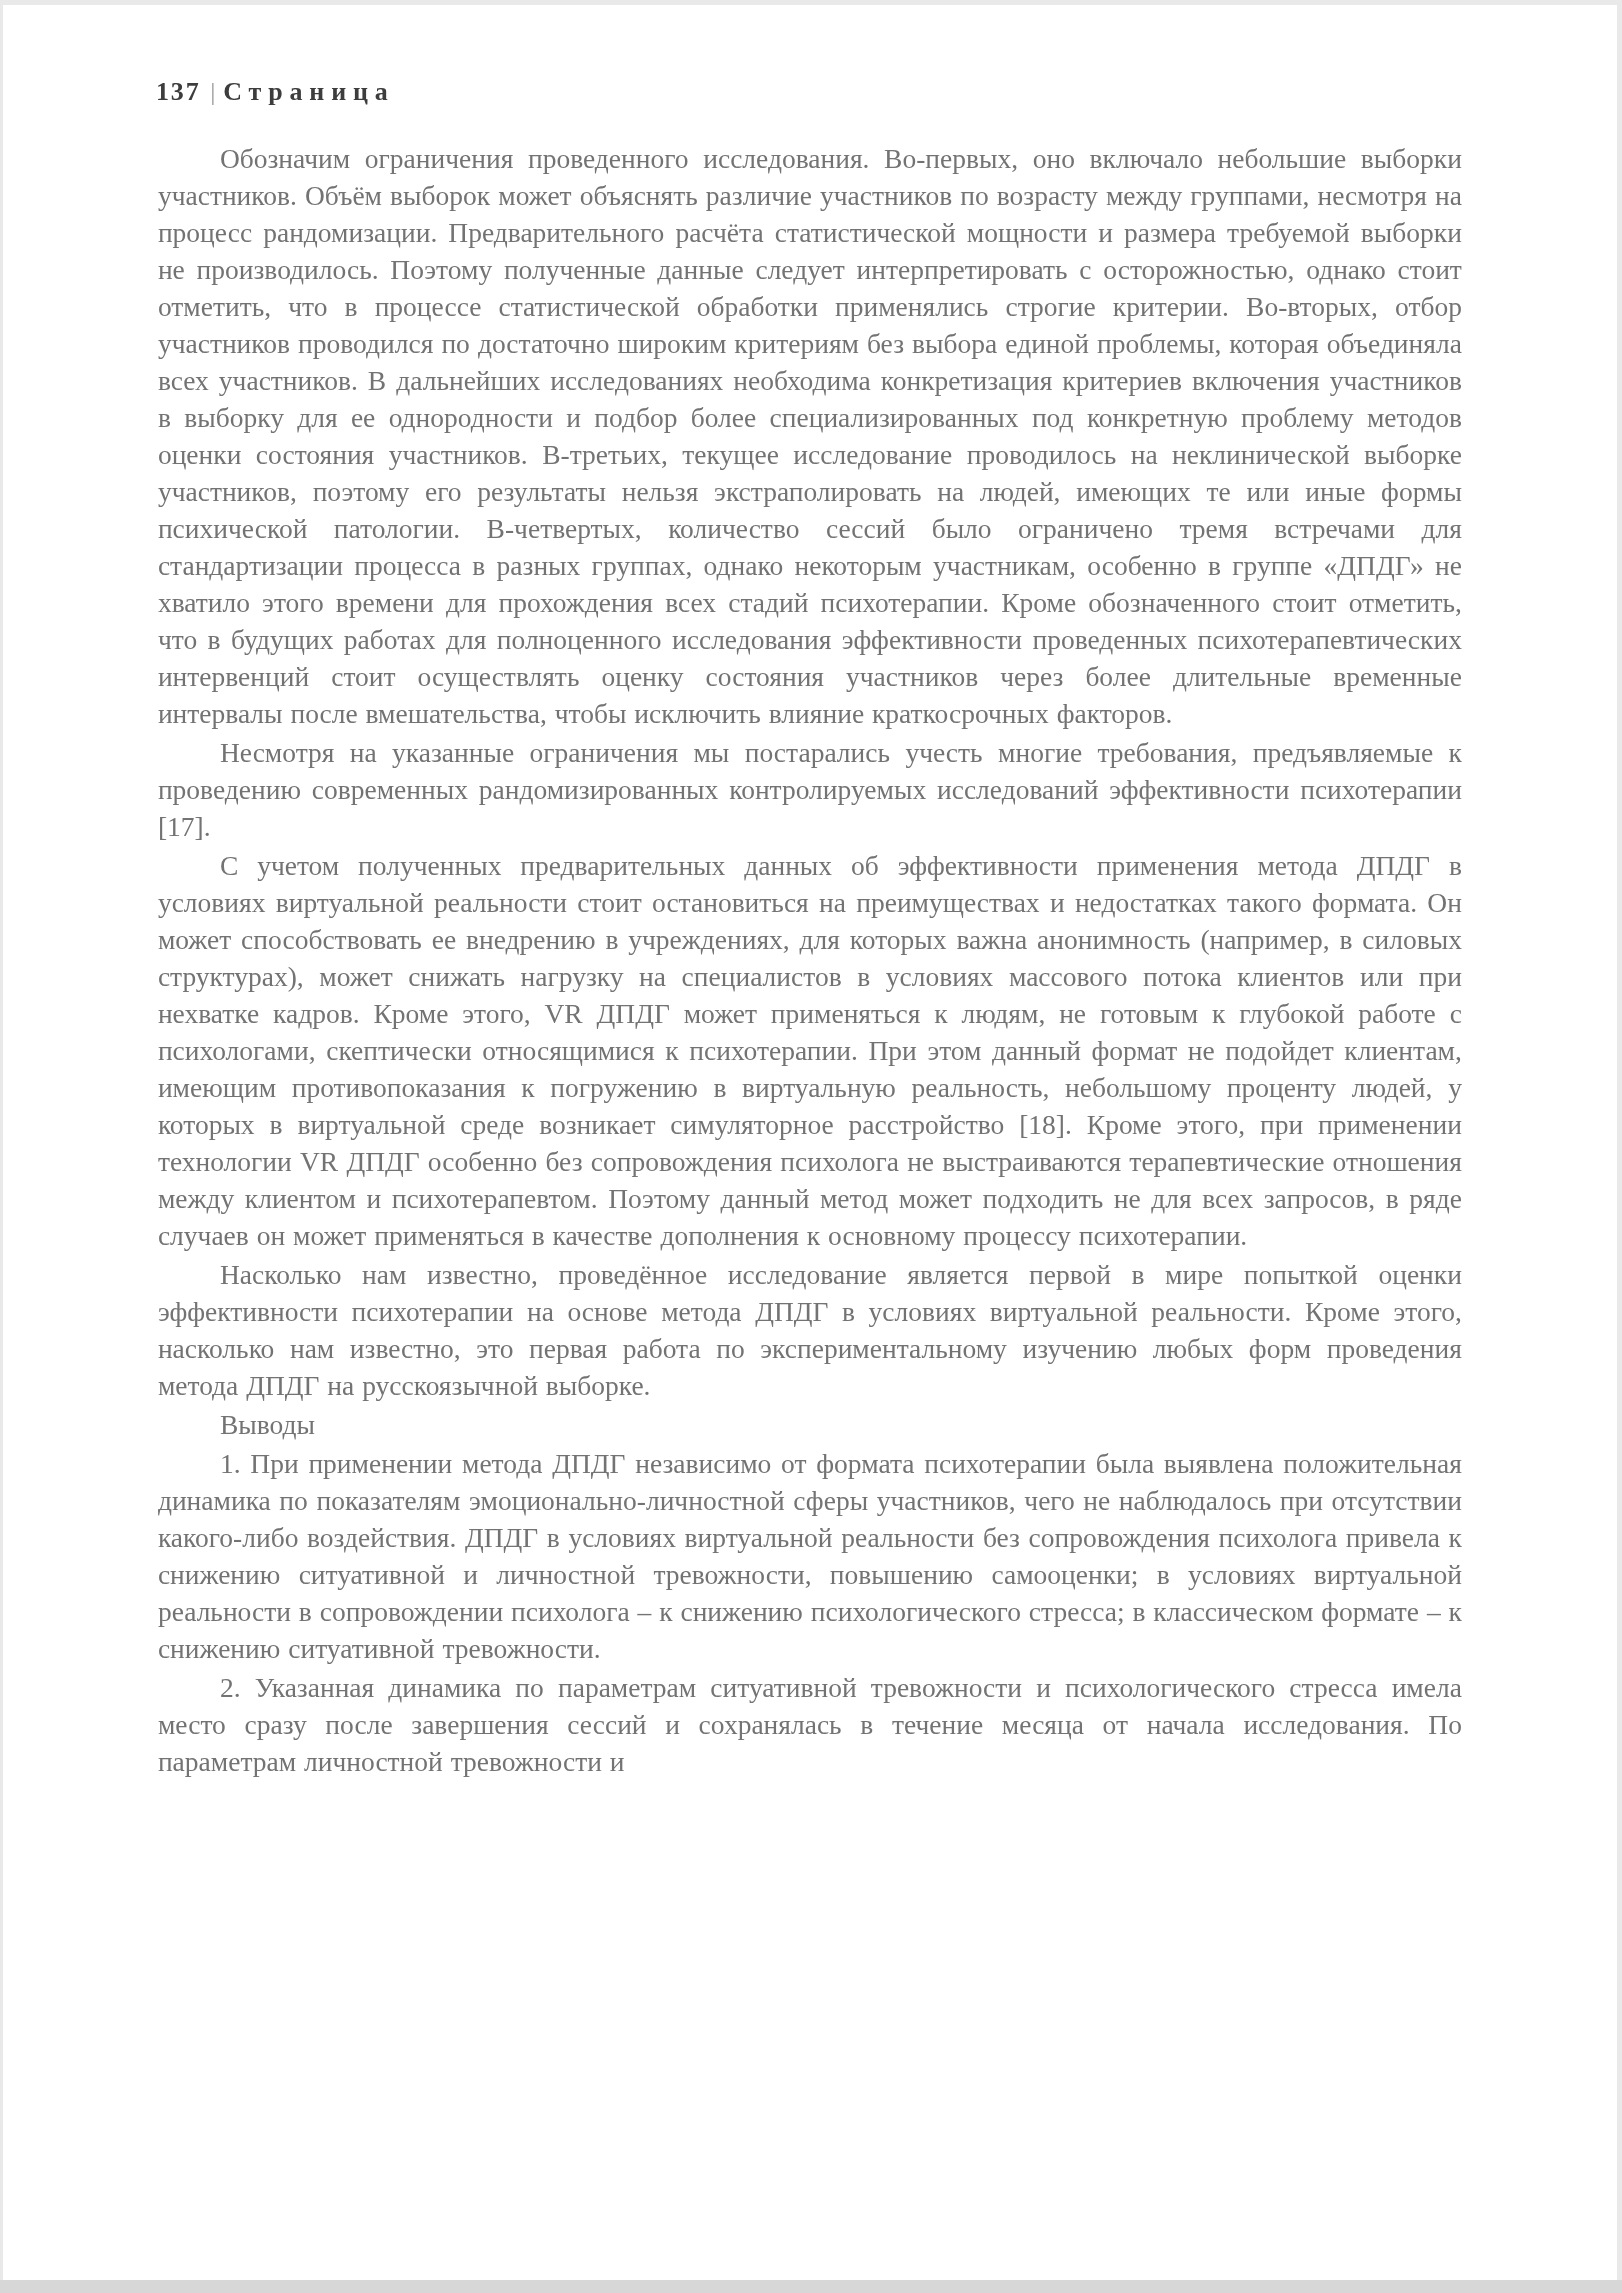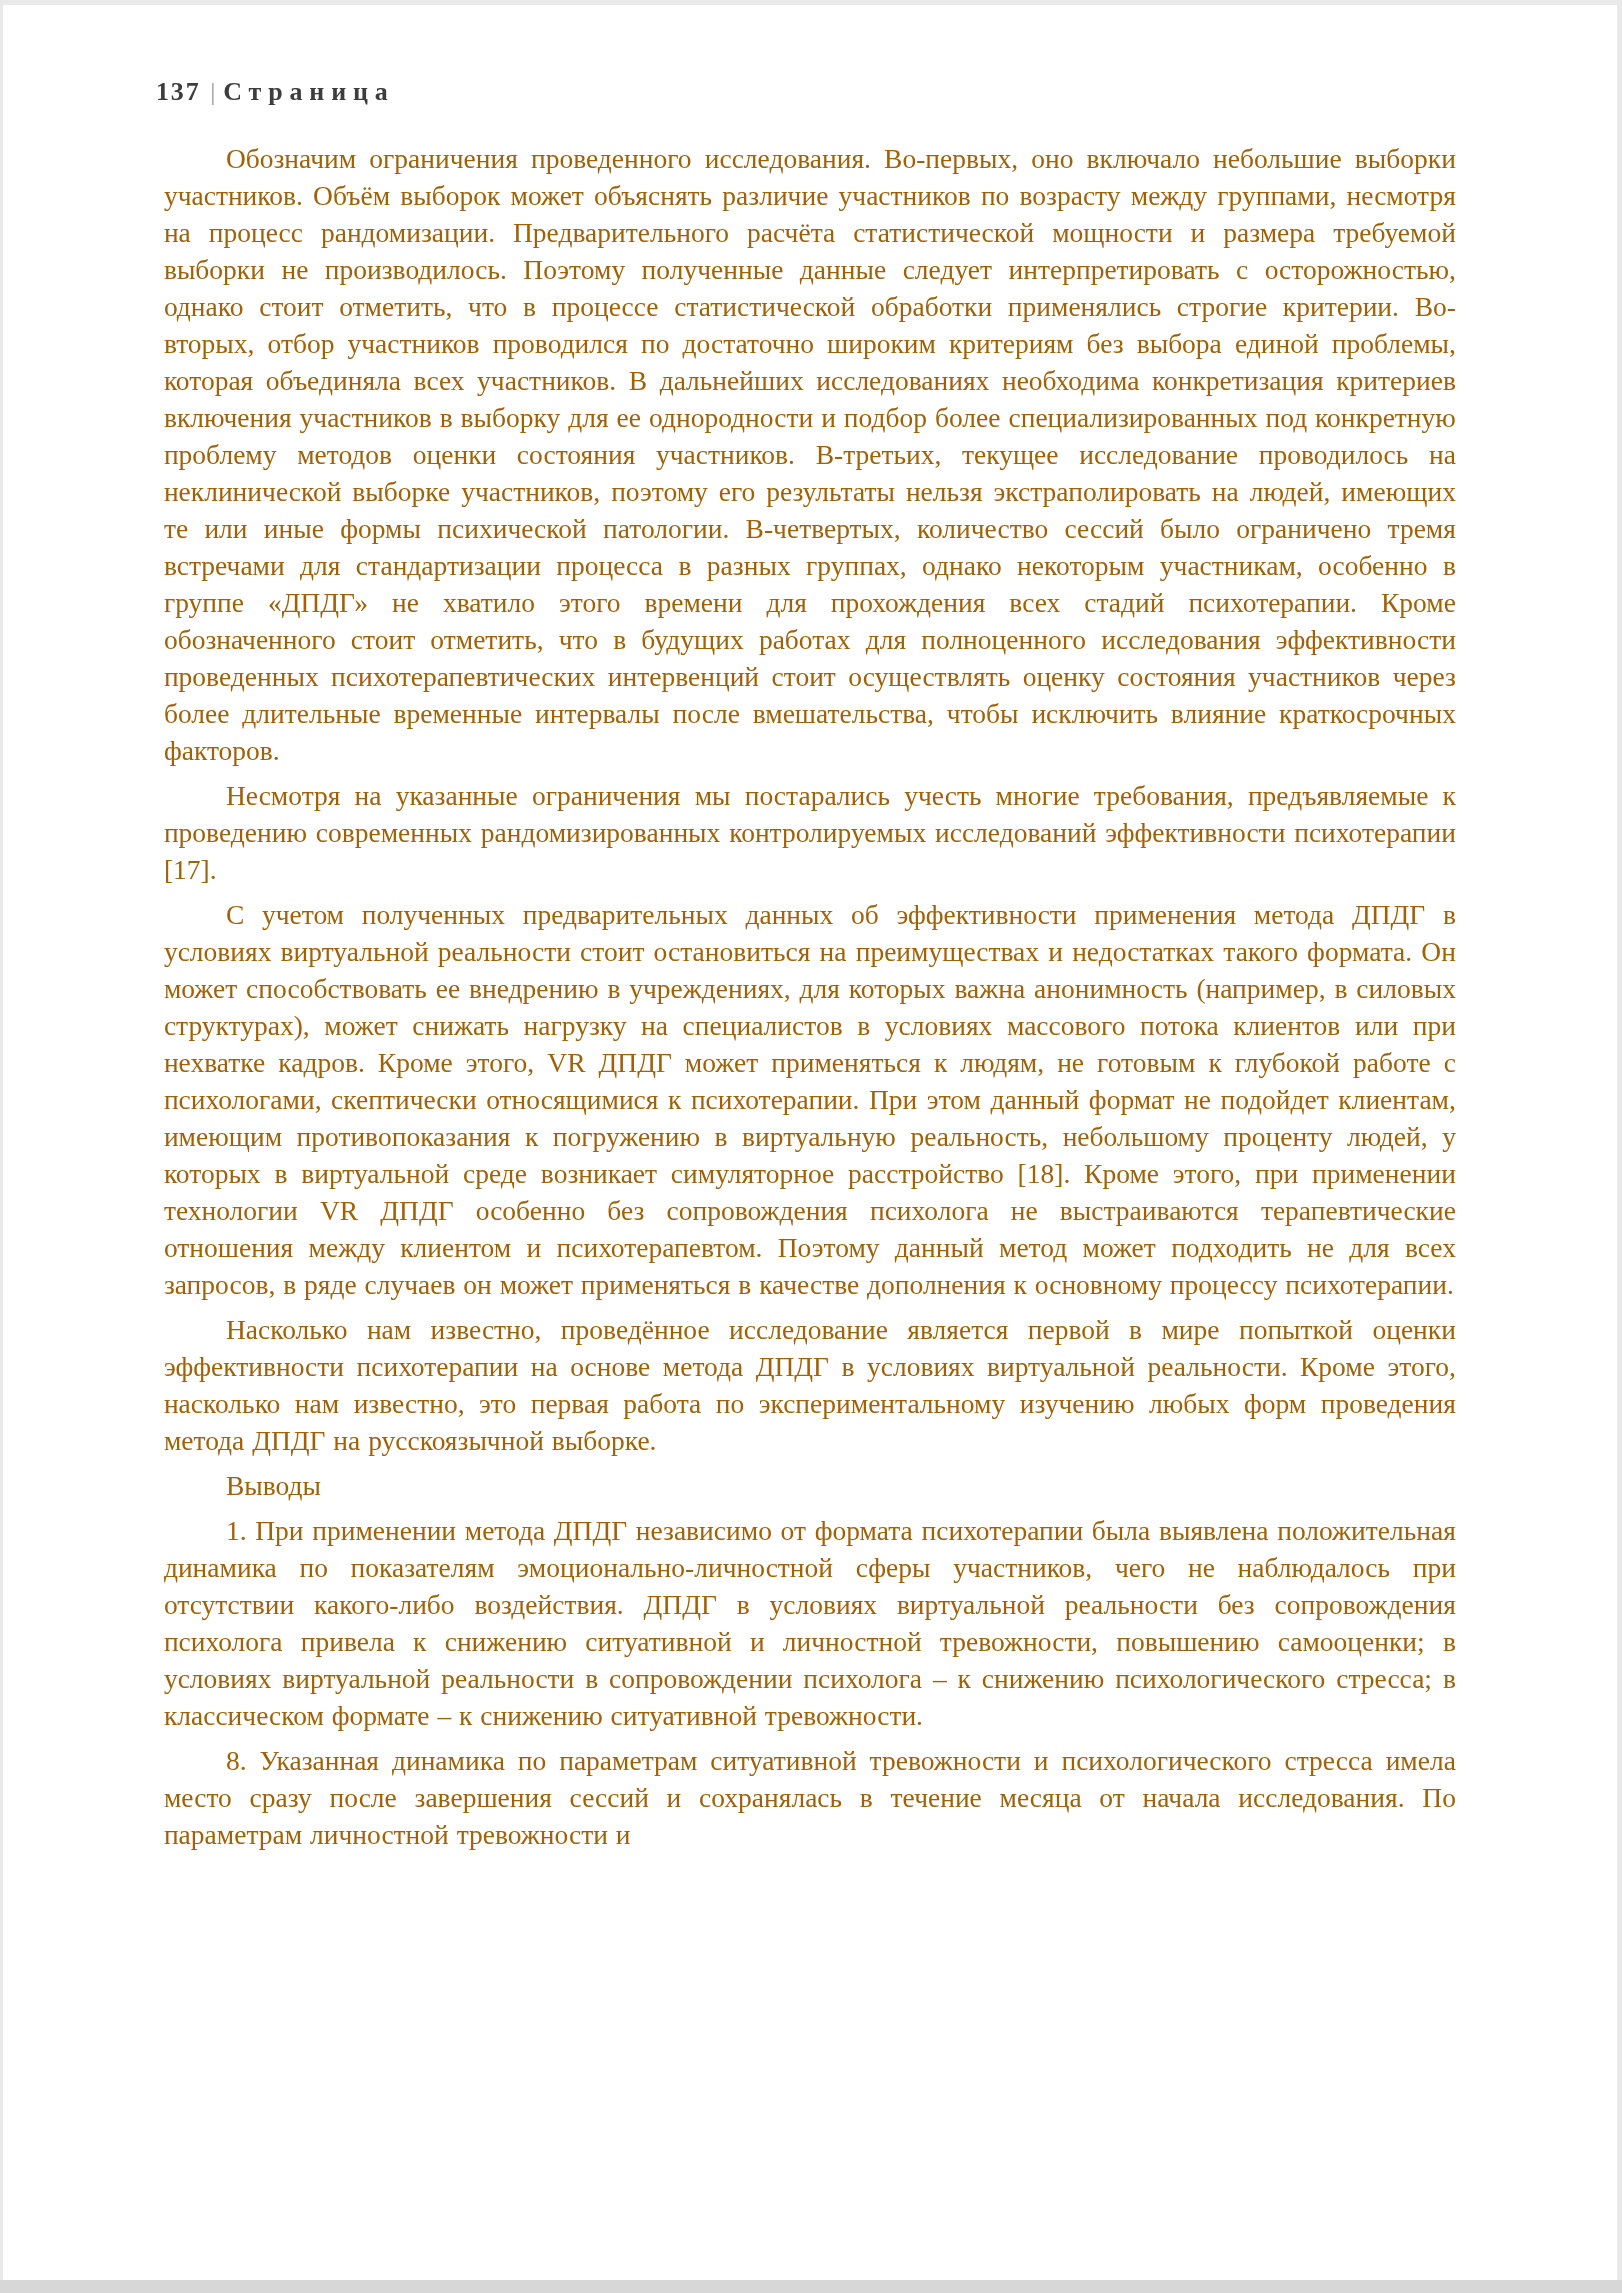--- a/index.html
+++ b/index.html
@@ -36,24 +36,24 @@
     font-weight: normal;
     margin: 0 7.7px 0 9.7px;
   }
   .page-header .page-label {
     letter-spacing: 6.8px;
   }
   .content p {
     font-family: "Liberation Serif", serif;
     font-size: 27.5px;
     line-height: 37px;
-    color: #a16207;
+    color: #737373;
     text-align: justify;
     text-indent: 62px;
-    margin: 8px;
+    margin: 2px;
     word-spacing: 1px;
   }
   .bottom-edge {
     position: absolute;
     left: 0;
     bottom: 0;
     width: 1622px;
     height: 13.5px;
     background: #d7d7d7;
   }
@@ -65,17 +65,17 @@
   <div class="page-header">
     <span class="page-number">137</span><span class="sep">|</span><span class="page-label">Страница</span>
   </div>
   <div class="content">
     <p>Обозначим ограничения проведенного исследования. Во-первых, оно включало небольшие выборки участников. Объём выборок может объяснять различие участников по возрасту между группами, несмотря на процесс рандомизации. Предварительного расчёта статистической мощности и размера требуемой выборки не производилось. Поэтому полученные данные следует интерпретировать с осторожностью, однако стоит отметить, что в процессе статистической обработки применялись строгие критерии. Во-вторых, отбор участников проводился по достаточно широким критериям без выбора единой проблемы, которая объединяла всех участников. В дальнейших исследованиях необходима конкретизация критериев включения участников в выборку для ее однородности и подбор более специализированных под конкретную проблему методов оценки состояния участников. В-третьих, текущее исследование проводилось на неклинической выборке участников, поэтому его результаты нельзя экстраполировать на людей, имеющих те или иные формы психической патологии. В-четвертых, количество сессий было ограничено тремя встречами для стандартизации процесса в разных группах, однако некоторым участникам, особенно в группе «ДПДГ» не хватило этого времени для прохождения всех стадий психотерапии. Кроме обозначенного стоит отметить, что в будущих работах для полноценного исследования эффективности проведенных психотерапевтических интервенций стоит осуществлять оценку состояния участников через более длительные временные интервалы после вмешательства, чтобы исключить влияние краткосрочных факторов.</p>
     <p>Несмотря на указанные ограничения мы постарались учесть многие требования, предъявляемые к проведению современных рандомизированных контролируемых исследований эффективности психотерапии [17].</p>
     <p>С учетом полученных предварительных данных об эффективности применения метода ДПДГ в условиях виртуальной реальности стоит остановиться на преимуществах и недостатках такого формата. Он может способствовать ее внедрению в учреждениях, для которых важна анонимность (например, в силовых структурах), может снижать нагрузку на специалистов в условиях массового потока клиентов или при нехватке кадров. Кроме этого, VR ДПДГ может применяться к людям, не готовым к глубокой работе с психологами, скептически относящимися к психотерапии. При этом данный формат не подойдет клиентам, имеющим противопоказания к погружению в виртуальную реальность, небольшому проценту людей, у которых в виртуальной среде возникает симуляторное расстройство [18]. Кроме этого, при применении технологии VR ДПДГ особенно без сопровождения психолога не выстраиваются терапевтические отношения между клиентом и психотерапевтом. Поэтому данный метод может подходить не для всех запросов, в ряде случаев он может применяться в качестве дополнения к основному процессу психотерапии.</p>
     <p>Насколько нам известно, проведённое исследование является первой в мире попыткой оценки эффективности психотерапии на основе метода ДПДГ в условиях виртуальной реальности. Кроме этого, насколько нам известно, это первая работа по экспериментальному изучению любых форм проведения метода ДПДГ на русскоязычной выборке.</p>
     <p>Выводы</p>
     <p>1. При применении метода ДПДГ независимо от формата психотерапии была выявлена положительная динамика по показателям эмоционально-личностной сферы участников, чего не наблюдалось при отсутствии какого-либо воздействия. ДПДГ в условиях виртуальной реальности без сопровождения психолога привела к снижению ситуативной и личностной тревожности, повышению самооценки; в условиях виртуальной реальности в сопровождении психолога – к снижению психологического стресса; в классическом формате – к снижению ситуативной тревожности.</p>
-    <p>8. Указанная динамика по параметрам ситуативной тревожности и психологического стресса имела место сразу после завершения сессий и сохранялась в течение месяца от начала исследования. По параметрам личностной тревожности и</p>
+    <p>2. Указанная динамика по параметрам ситуативной тревожности и психологического стресса имела место сразу после завершения сессий и сохранялась в течение месяца от начала исследования. По параметрам личностной тревожности и</p>
   </div>
 </div>
 <div class="bottom-edge"></div>
 
 
 </body></html>

